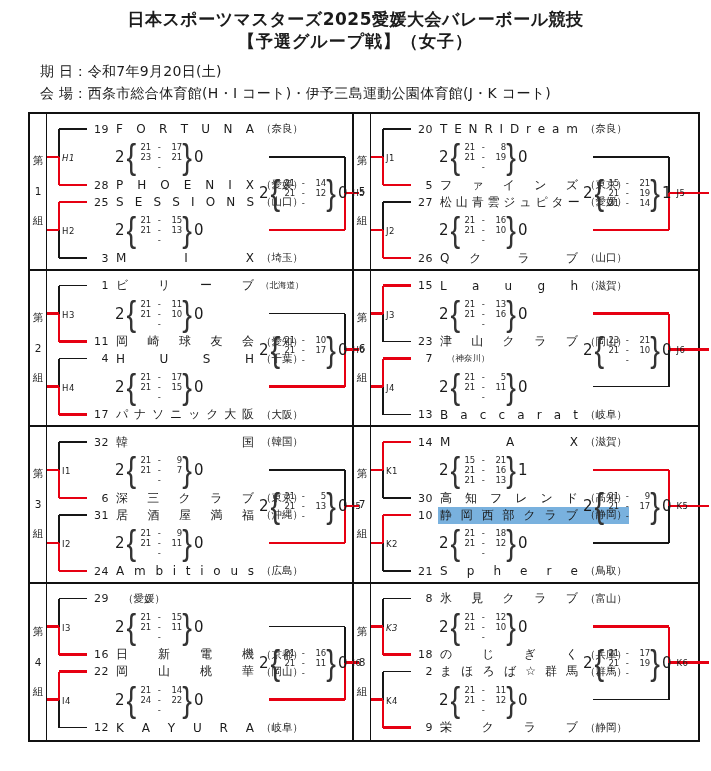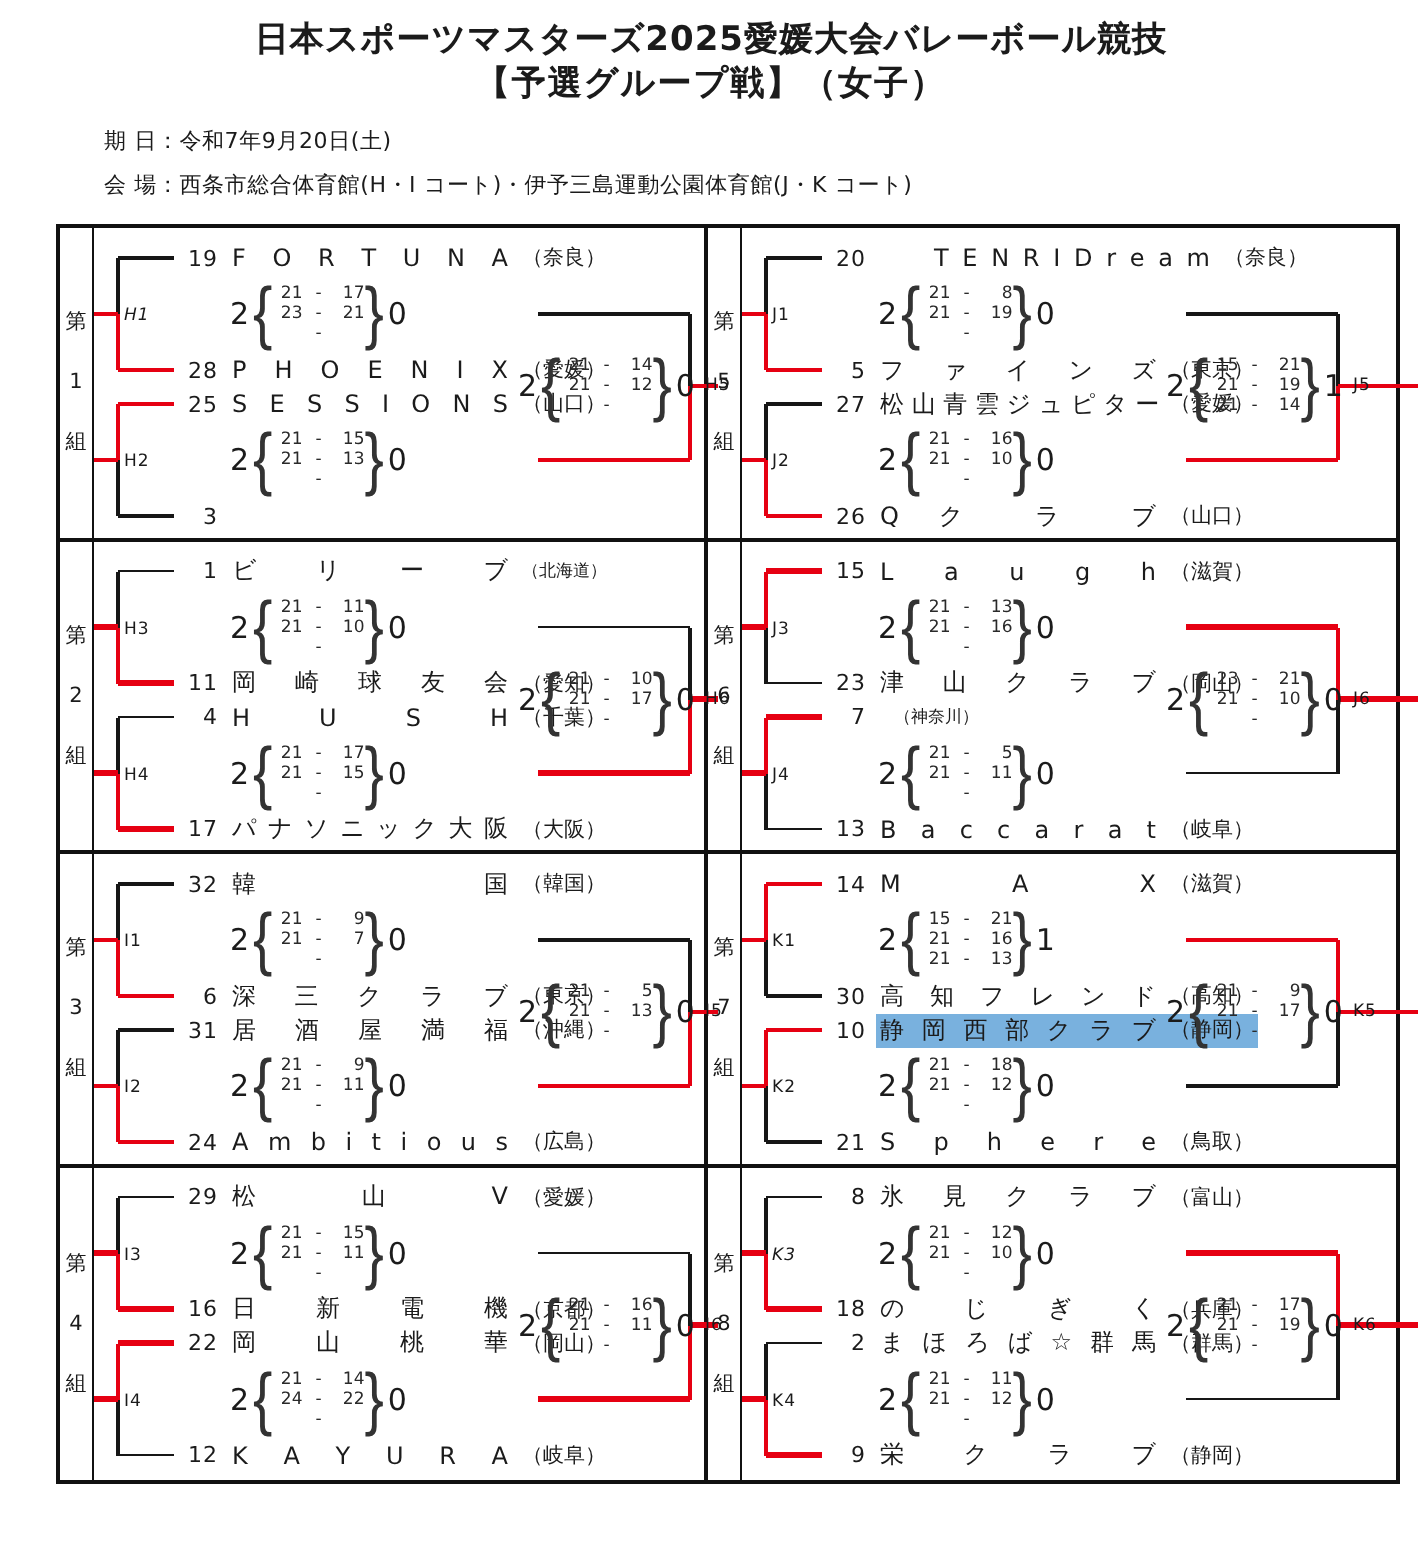--- a/index.html
+++ b/index.html
@@ -5,21 +5,21 @@
   html,body{margin:0;padding:0;background:#ffffff;}
   body{
     width:711px;height:771px;position:relative;overflow:hidden;
     font-family:"DejaVu Sans","Liberation Sans",sans-serif;color:#1b1b1b;
     -webkit-font-smoothing:antialiased;
   }
   .title1{position:absolute;top:8px;left:0;width:711px;text-align:center;
     font-size:17px;font-weight:bold;letter-spacing:.5px;}
   .title2{position:absolute;top:30px;left:0;width:711px;text-align:center;
     font-size:17px;font-weight:bold;letter-spacing:1px;}
-  .meta{position:absolute;left:52px;font-size:11px;letter-spacing:.3px;}
+  .meta{position:absolute;left:40px;font-size:14px;letter-spacing:.3px;}
   .meta.date{top:63px;}
   .meta.venue{top:85px;}
 
   .btable{position:absolute;left:28px;top:112px;width:672px;height:630px;
     border:2px solid #111;display:grid;box-sizing:border-box;
     grid-template-columns:322px 346px;grid-template-rows:repeat(4,1fr);}
   .cell{display:flex;box-sizing:border-box;border-bottom:2px solid #111;overflow:visible;}
   .cell.rowlast{border-bottom:none;}
   .cell.colright{border-left:2px solid #111;}
   .glabel{width:16px;border-right:1px solid #111;display:flex;flex-direction:column;
@@ -83,20 +83,24 @@
         </div>
         <div class="team" style="top: 80px;">
           <span class="tno">25</span>
           <span class="nmwrap">
             <span class="tname">S E S S I O N S</span>
             <span class="tpref">（山口）</span>
           </span>
         </div>
         <div class="team" style="top: 136px;">
           <span class="tno">3</span>
+          <span class="nmwrap">
+            <span class="tname">M I X</span>
+            <span class="tpref">（埼玉）</span>
+          </span>
         </div>
         <div class="ln" style="left: 12px; top: 14.25px; width: 28px; height: 1.5px;"></div>
         <div class="ln red" style="left: 12px; top: 69.75px; width: 28px; height: 2.5px;"></div>
         <div class="ln" style="left: 11.25px; top: 15px; width: 1.5px; height: 28px;"></div>
         <div class="ln red" style="left: 10.75px; top: 43px; width: 2.5px; height: 28px;"></div>
         <div class="ln red" style="left: 0px; top: 41.75px; width: 12px; height: 2.5px;"></div>
         <span class="jlabel" style="left: 15px; top: 39px; font-style: italic;">H1</span>
         <div class="score" style="left: 66px; top: 26px;">
           <span class="bign">2</span>
           <span class="brace">{</span>
@@ -419,21 +423,20 @@
     <div class="cell rowlast" style="grid-area: 4 / 1;">
       <div class="glabel">
         <span>第</span>
         <span>4</span>
         <span>組</span>
       </div>
       <div class="area">
         <div class="team" style="top: 7px;">
           <span class="tno">29</span>
           <span class="nmwrap">
-            <span class="tname">松 山 V</span>
             <span class="tpref">（愛媛）</span>
           </span>
         </div>
         <div class="team" style="top: 63px;">
           <span class="tno">16</span>
           <span class="nmwrap">
             <span class="tname">日 新 電 機</span>
             <span class="tpref">（京都）</span>
           </span>
         </div>
@@ -536,21 +539,21 @@
         </div>
       </div>
     </div>
     <div class="cell colright" style="grid-area: 1 / 2;">
       <div class="glabel">
         <span>第</span>
         <span>5</span>
         <span>組</span>
       </div>
       <div class="area">
-        <div class="team" style="top: 7px; gap: 27px;">
+        <div class="team" style="top: 7px;">
           <span class="tno">20</span>
           <span class="nmwrap">
             <span class="tname">T E N R I D r e a m</span>
             <span class="tpref">（奈良）</span>
           </span>
         </div>
         <div class="team" style="top: 63px;">
           <span class="tno">5</span>
           <span class="nmwrap">
             <span class="tname">フ ァ イ ン ズ</span>

